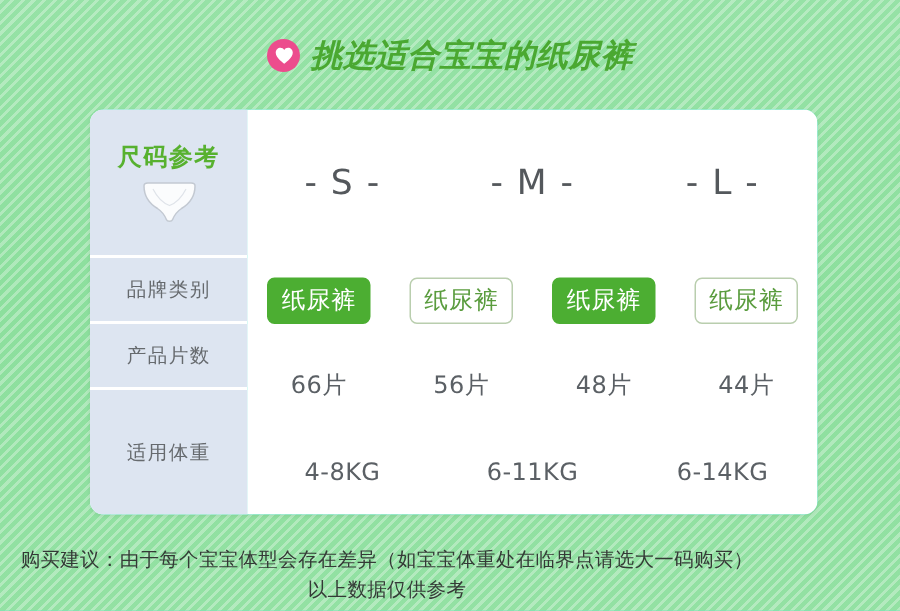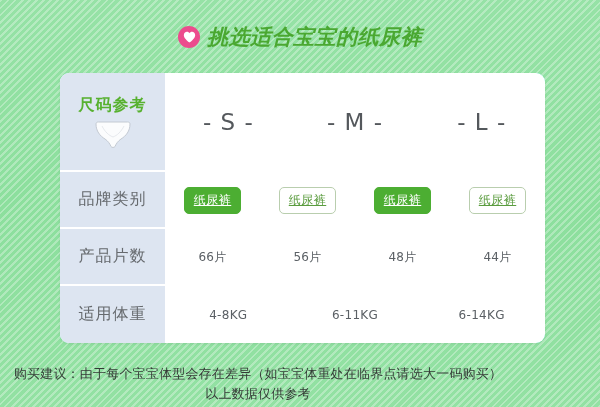--- a/index.html
+++ b/index.html
@@ -92,23 +92,23 @@
   }
 
   .label-cell.header-cell {
     height: 97px;
     padding-top: 6px;
     gap: 2px;
     margin-bottom: 2px;
   }
 
   .label-cell.row-label {
-    height: 55px;
+    height: 42px;
     margin-bottom: 2px;
-    font-size: 16px;
+    font-size: 13px;
     color: #666a6e;
     letter-spacing: 1px;
     text-align: right;
   }
 
   .label-cell.row-label:last-child {
     height: 57px;
     margin-bottom: 0;
     flex: 1 1 auto;
   }
@@ -150,43 +150,42 @@
   .size-name {
     font-size: 23px;
     color: #54585c;
     letter-spacing: 1px;
     line-height: 1;
     white-space: nowrap;
   }
 
   .badge {
     display: inline-block;
-    font-size: 12px;
+    font-size: 16px;
     line-height: 1;
     padding: 6px 9px 7px;
     border-radius: 5px;
     letter-spacing: 0.5px;
     white-space: nowrap;
-    text-decoration: underline;
   }
 
   .badge.filled {
     background: #4cae32;
     color: #ffffff;
     border: 1px solid #4cae32;
   }
 
   .badge.outlined {
     background: #ffffff;
     color: #5a9c3e;
     border: 1px solid #b9ceae;
   }
 
   .cell-text {
-    font-size: 12px;
+    font-size: 16px;
     color: #5b6065;
     letter-spacing: 0.3px;
     white-space: nowrap;
   }
 
   
   .footer-note {
     position: absolute;
     left: 0;
     top: 364px;

